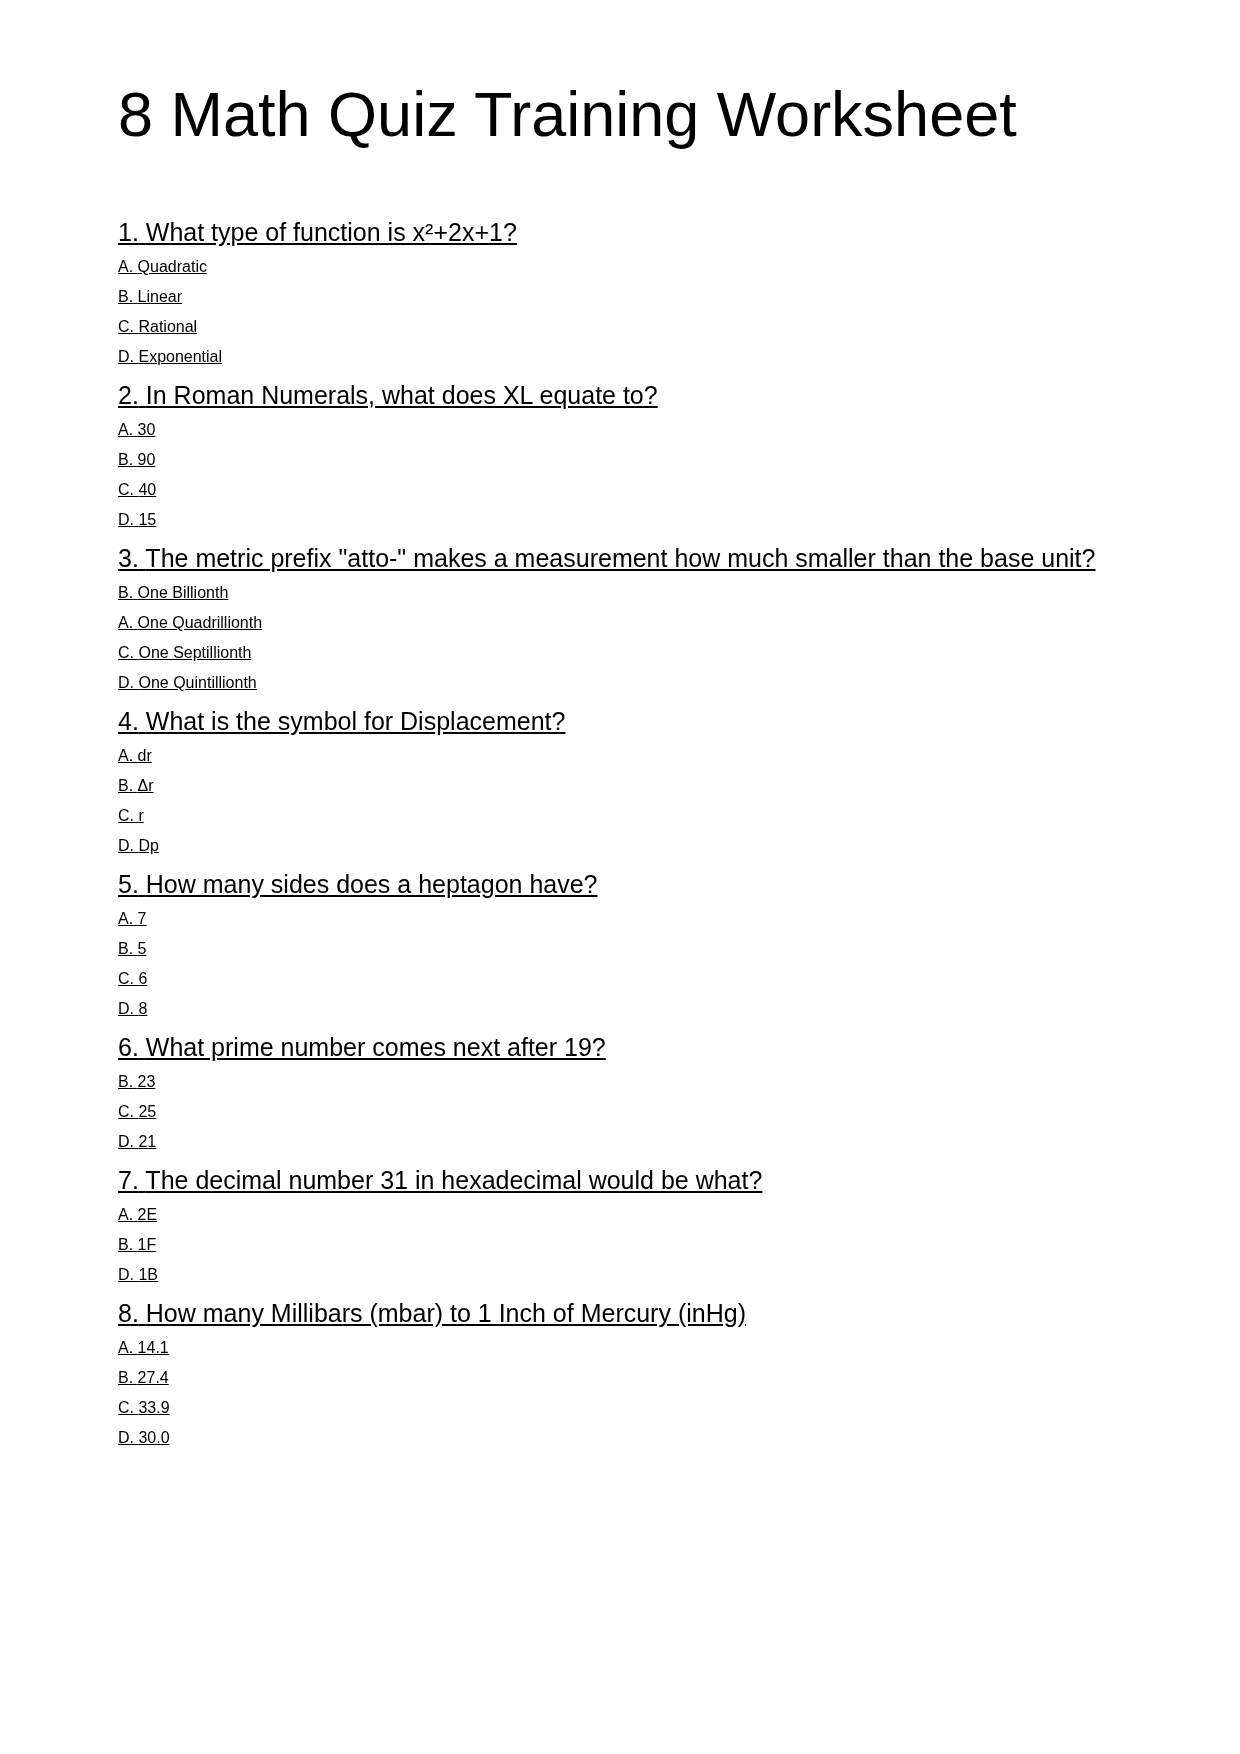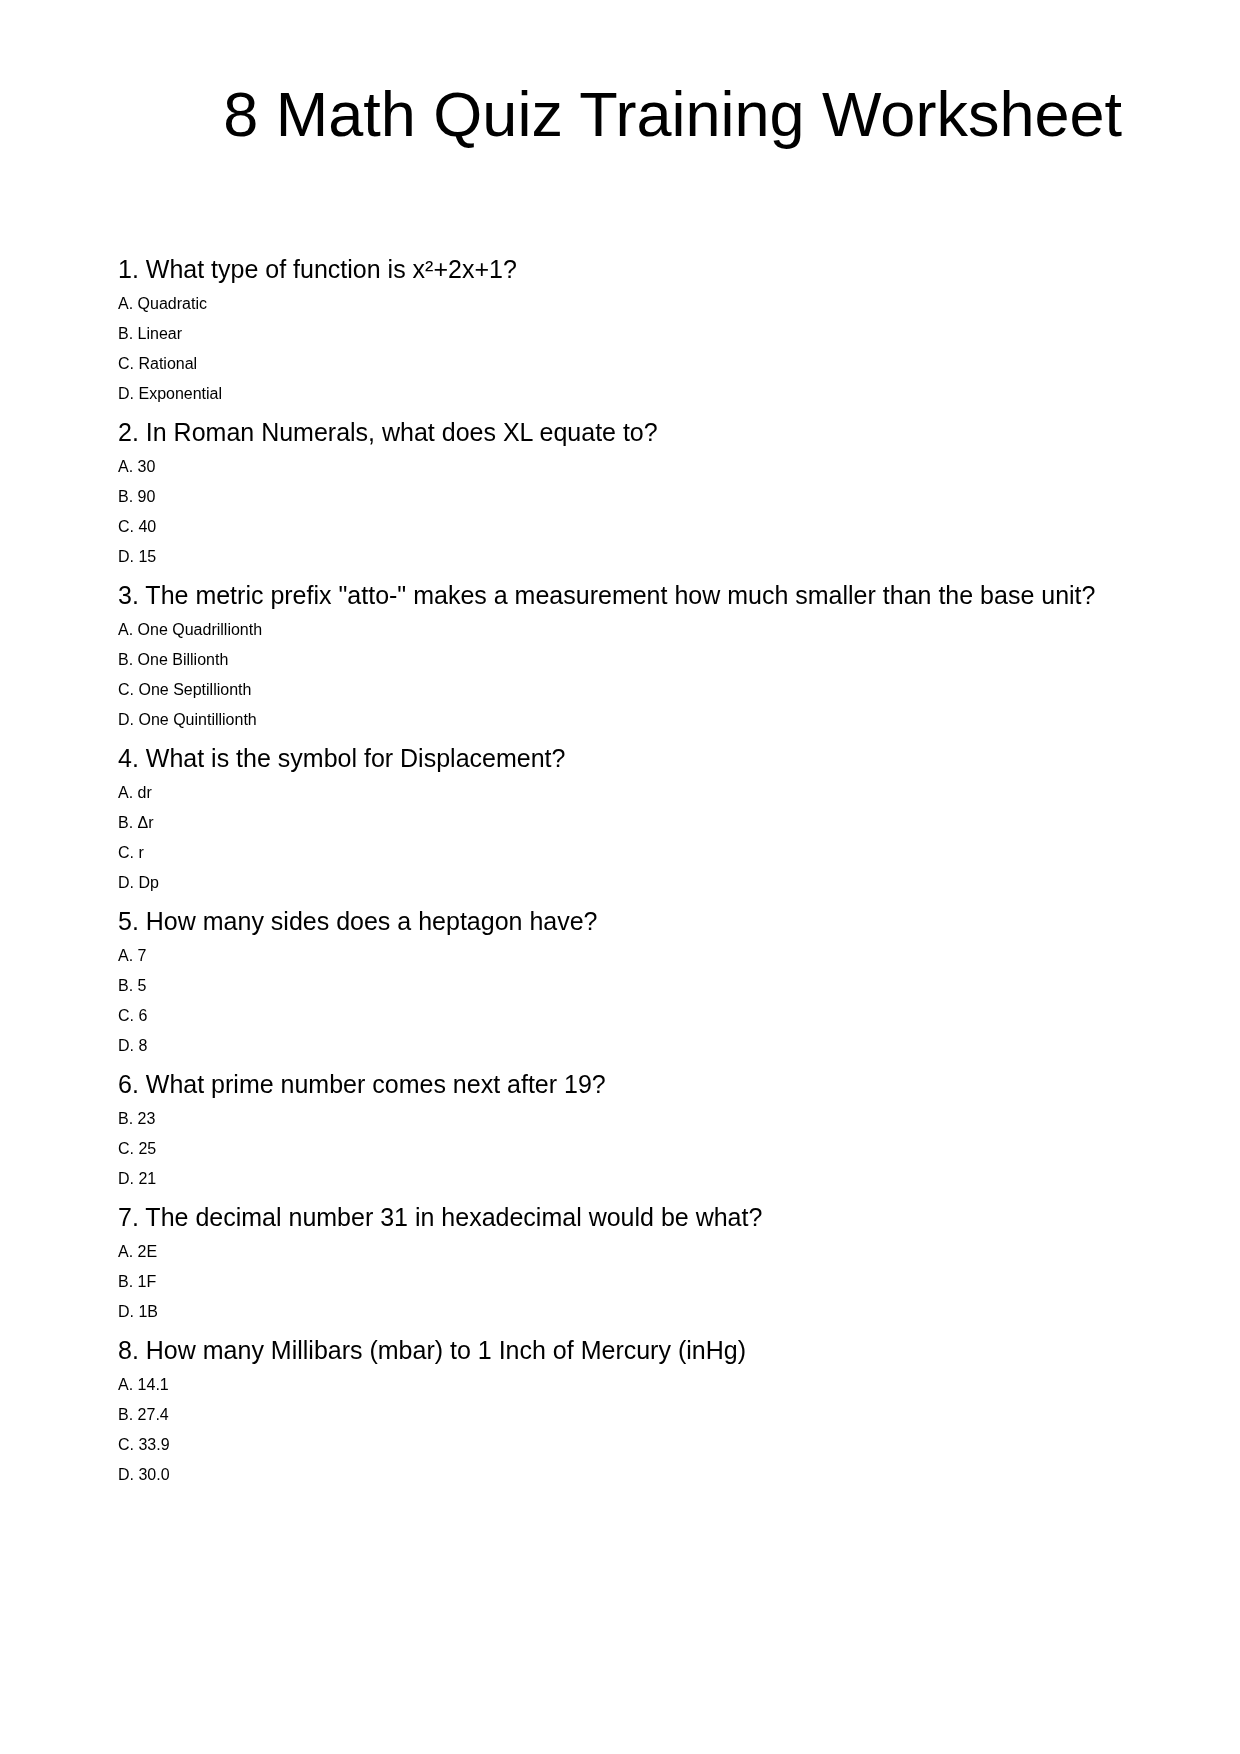--- a/index.html
+++ b/index.html
@@ -19,25 +19,26 @@
     height: 1754px;
     box-sizing: border-box;
     padding: 0 118px;
     background: #ffffff;
   }
   h1.doc-title {
     margin: 78px 0 0 0;
     font-size: 63px;
     line-height: 72px;
     font-weight: 400;
-    text-align: right;
+    text-align: left;
     white-space: nowrap;
   }
   .questions {
-    margin-top: 102px;
+    margin-top: 65px;
+    text-decoration: underline;
   }
   .q-title {
     font-size: 25px;
     line-height: 35px;
     font-weight: 400;
     margin: 6px 0 2px 0;
   }
   .option {
     font-size: 16px;
     line-height: 30px;
@@ -73,23 +74,23 @@
 
   <div class="option"><span class="opt-letter">C.</span> <span class="opt-text">40</span></div>
 
   <div class="option"><span class="opt-letter">D.</span> <span class="opt-text">15</span></div>
 </div>
   </div>
 
   <div class="question">
     <div class="q-title"><span class="q-num">3.</span> <span class="q-text">The metric prefix "atto-" makes a measurement how much smaller than the base unit?</span></div>
     <div class="options">
+  <div class="option"><span class="opt-letter">B.</span> <span class="opt-text">One Billionth</span></div>
+
   <div class="option"><span class="opt-letter">A.</span> <span class="opt-text">One Quadrillionth</span></div>
-
-  <div class="option"><span class="opt-letter">B.</span> <span class="opt-text">One Billionth</span></div>
 
   <div class="option"><span class="opt-letter">C.</span> <span class="opt-text">One Septillionth</span></div>
 
   <div class="option"><span class="opt-letter">D.</span> <span class="opt-text">One Quintillionth</span></div>
 </div>
   </div>
 
   <div class="question">
     <div class="q-title"><span class="q-num">4.</span> <span class="q-text">What is the symbol for Displacement?</span></div>
     <div class="options">

